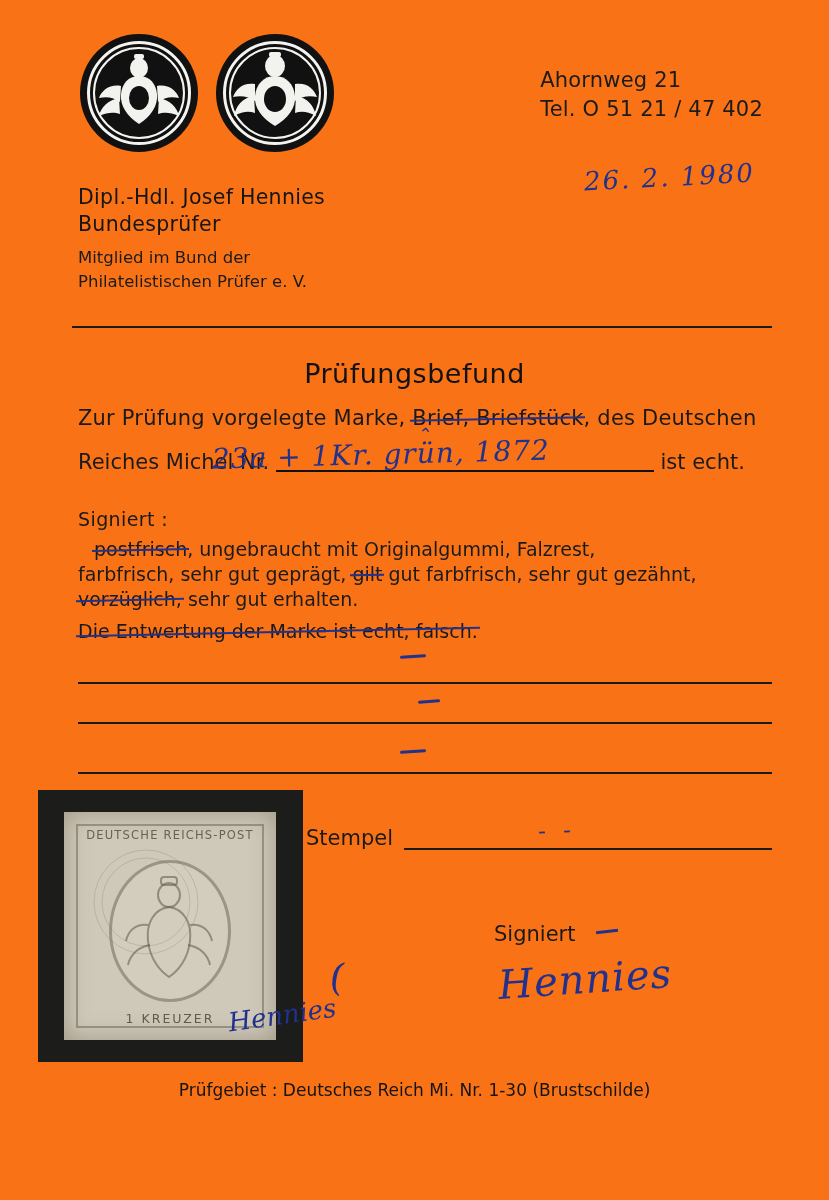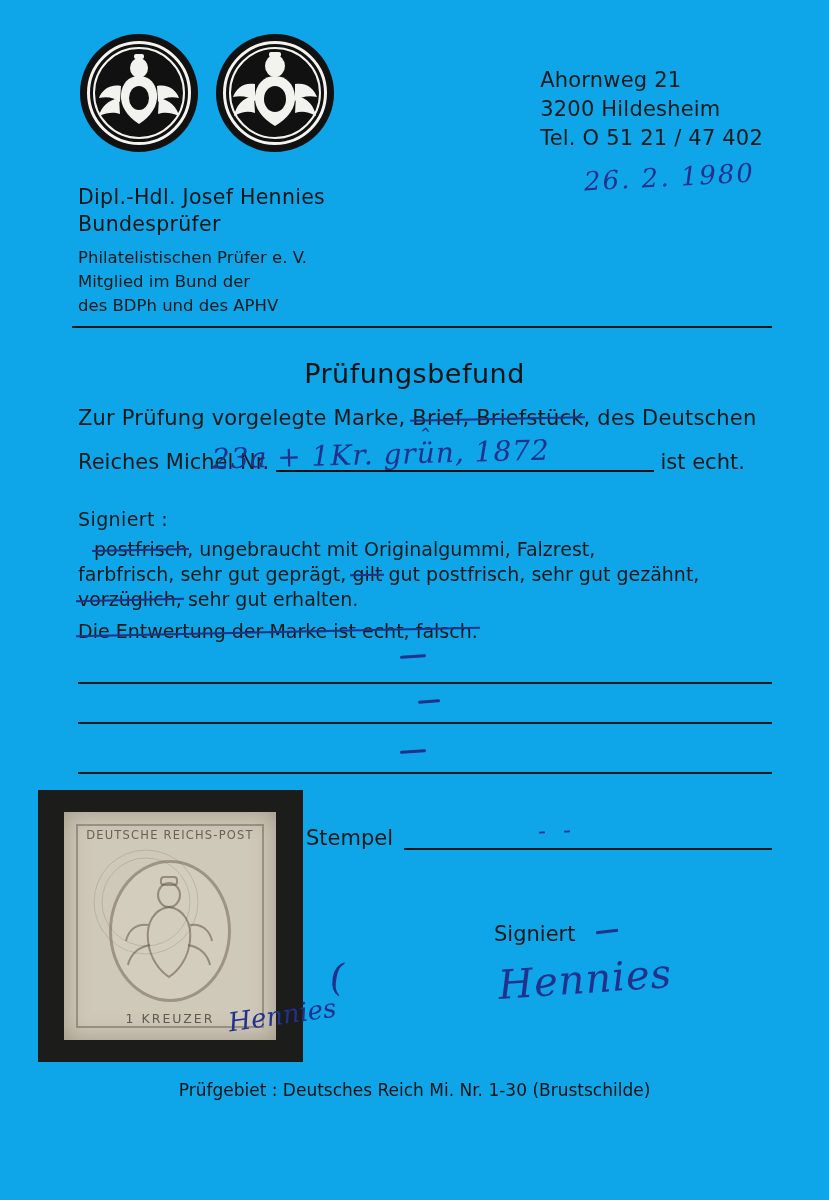--- a/index.html
+++ b/index.html
@@ -11,21 +11,21 @@
     width: 829px;
     height: 1200px;
     position: relative;
     font-family: "DejaVu Sans", sans-serif;
     color: #1a1a1a;
     overflow: hidden;
   }
   .page {
     position: absolute;
     inset: 0;
-    background: #0ea5e9;
+    background: #f97316;
     padding-left: 10px;
   }
 
   
   .header {
     position: absolute;
     left: 72px;
     top: 34px;
     right: 60px;
     height: 280px;
@@ -379,35 +379,33 @@
             <path d="M66 50 C78 52 84 60 86 70 C77 65 71 65 65 67 Z"></path>
             <rect x="39" y="6" width="12" height="5" rx="2"></rect>
           </g>
           <ellipse cx="45" cy="53" rx="11" ry="13" fill="#111"></ellipse>
         </svg>
       </div>
     </div>
 
     <div class="address">
       <div>Ahornweg 21</div>
-      <div>3200 Hildesheim</div>
       <div>Tel. O 51 21 / 47 402</div>
     </div>
 
     <div class="hw-date">26. 2. 1980</div>
 
     <div class="name-block">
       <div class="name-line">Dipl.-Hdl. Josef Hennies</div>
       <div class="name-line">Bundesprüfer</div>
     </div>
 
     <div class="member-block">
+      <div>Mitglied im Bund der</div>
       <div>Philatelistischen Prüfer e. V.</div>
-      <div>Mitglied im Bund der</div>
-      <div>des BDPh und des APHV</div>
     </div>
   </div>
 
   <div class="rule rule-top"></div>
 
   <div class="title">Prüfungsbefund</div>
 
   <div class="body-l1">
     <span>Zur Prüfung vorgelegte Marke, </span><span class="strike">Brief, Briefstück</span><span>, des Deutschen</span>
   </div>
@@ -418,21 +416,21 @@
     <span>ist echt.</span>
   </div>
   <div class="hw-michel">23a + 1Kr. grün, 1872</div>
   <div class="hw-caret">⌃</div>
 
   <div class="erh-label">Signiert :</div>
   <div class="erh-l1">
     <span class="strike">postfrisch</span><span>, ungebraucht mit Originalgummi, Falzrest,</span>
   </div>
   <div class="erh-l2">
-    <span>farbfrisch, sehr gut geprägt, </span><span class="strike">gilt</span><span> gut postfrisch, sehr gut gezähnt,</span>
+    <span>farbfrisch, sehr gut geprägt, </span><span class="strike">gilt</span><span> gut farbfrisch, sehr gut gezähnt,</span>
   </div>
   <div class="erh-l3">
     <span class="strike">vorzüglich,</span><span> sehr gut erhalten.</span>
   </div>
   <div class="erh-l4">
     <span class="strike">Die Entwertung der Marke ist echt, falsch.</span>
   </div>
 
   <div class="rule rule-a"></div>
   <div class="rule rule-b"></div>

